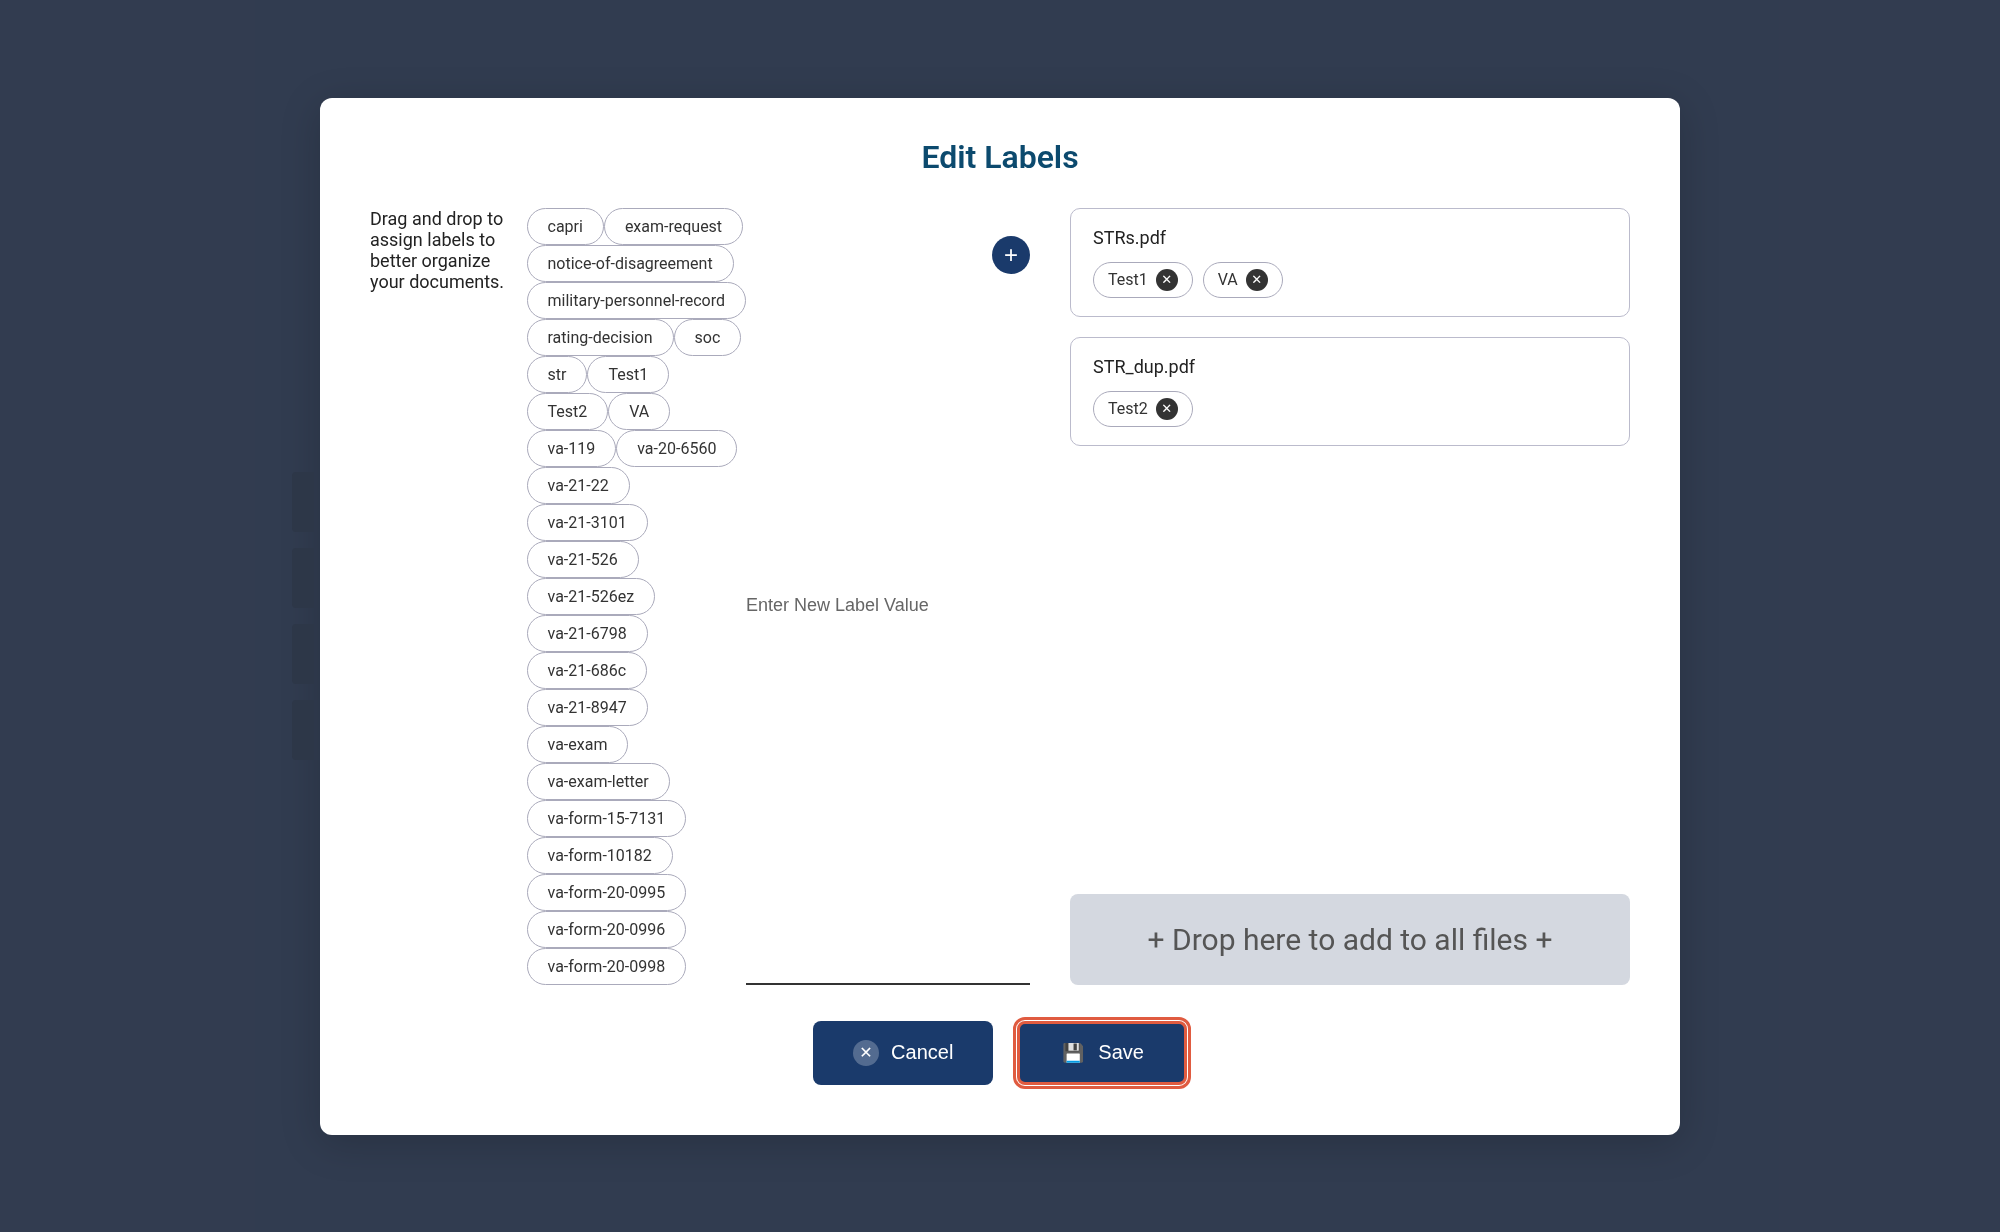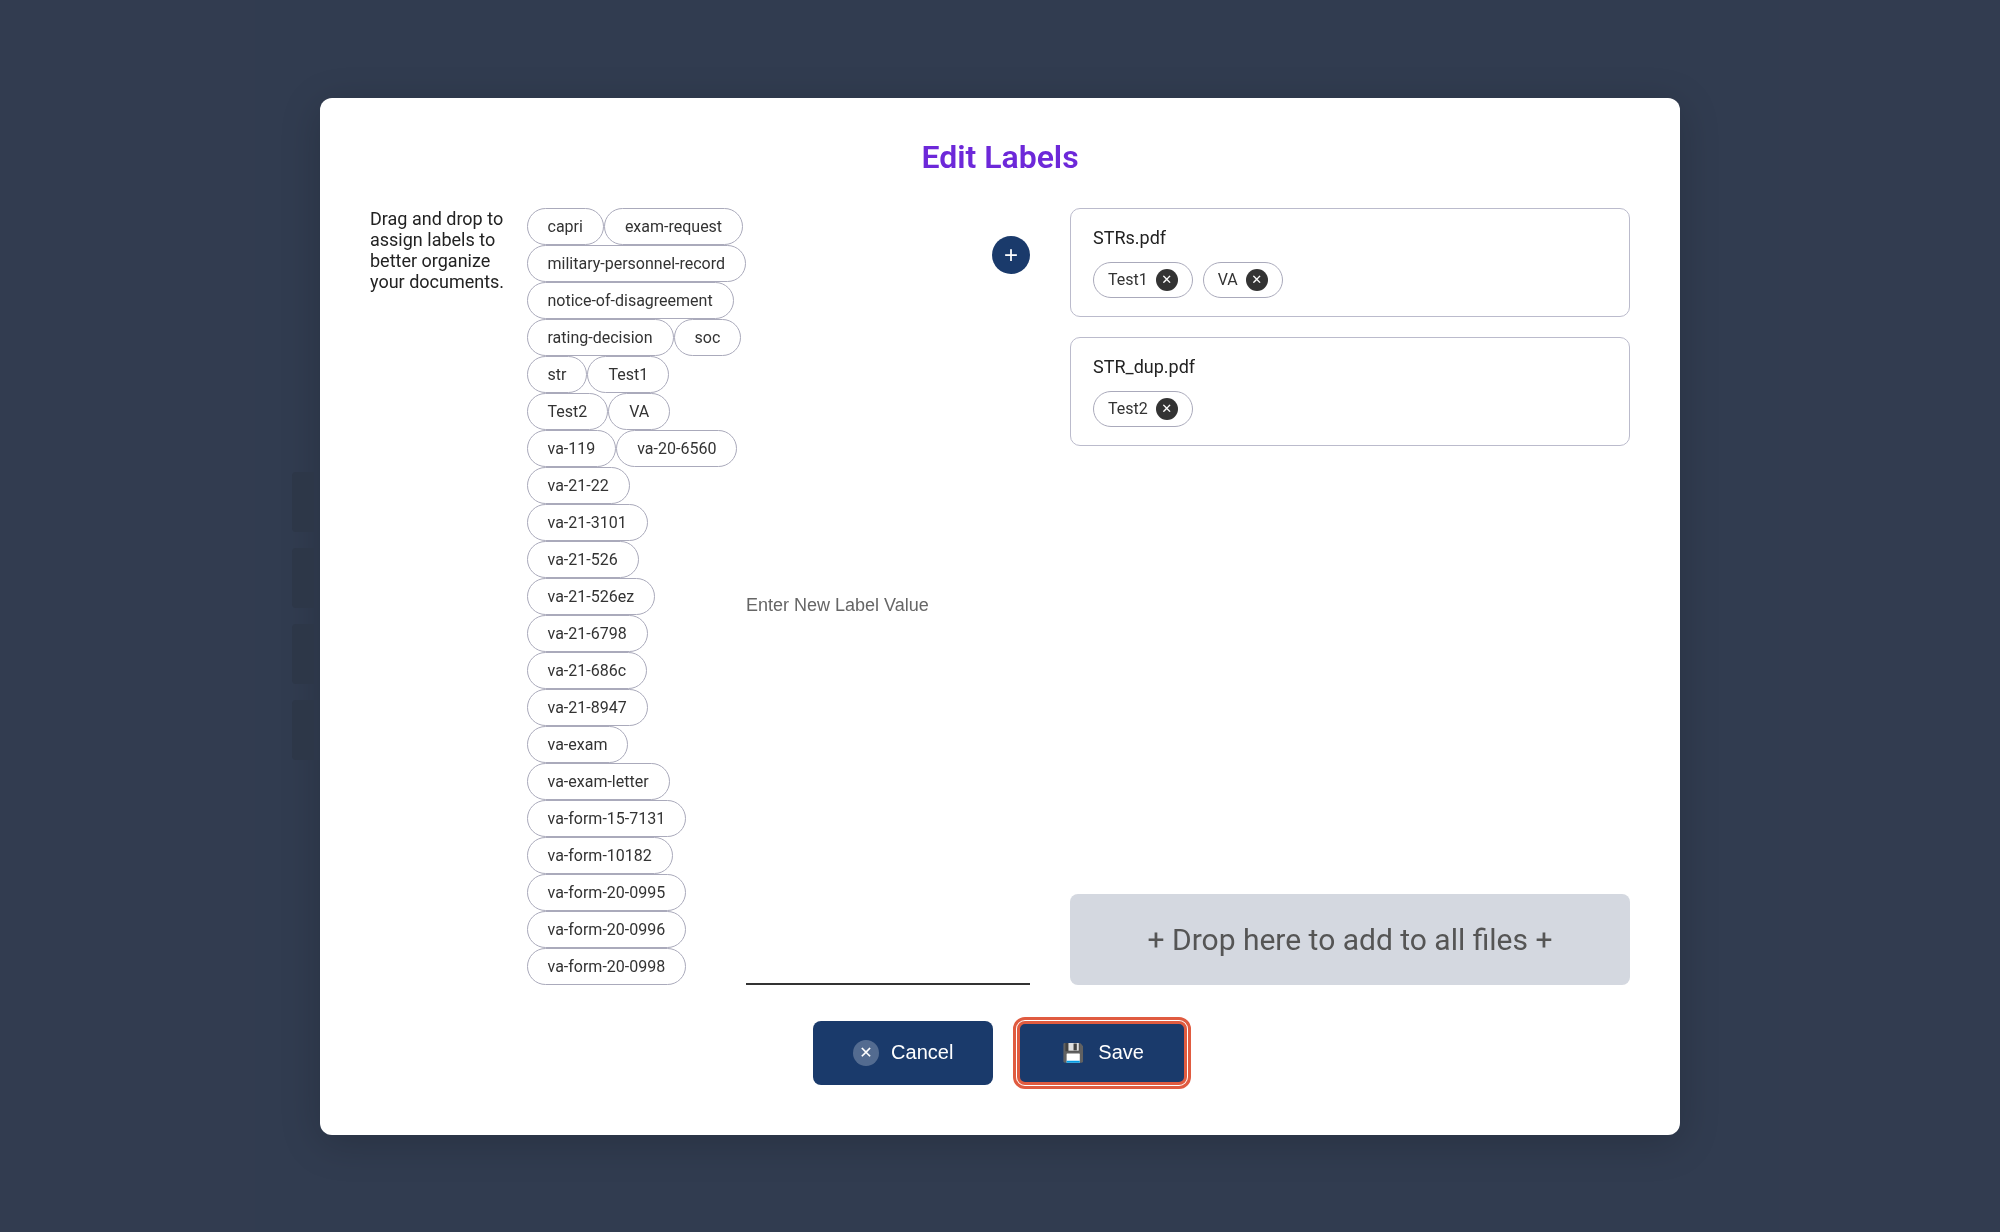--- a/index.html
+++ b/index.html
@@ -33,21 +33,21 @@
       position: relative;
       display: flex;
       flex-direction: column;
       box-shadow: 0 8px 40px rgba(0,0,0,0.18);
     }
 
     .modal-title {
       text-align: center;
       font-size: 32px;
       font-weight: 600;
-      color: #6d28d9;
+      color: #0c4a6e;
       margin-bottom: 32px;
     }
 
     .modal-body {
       display: flex;
       gap: 40px;
       flex: 1;
     }
 
     
@@ -277,22 +277,22 @@
 
     <div class="modal-body">
 
       <div class="left-panel">
         <p class="instruction">Drag and drop to assign labels to better organize your documents.</p>
 
         <div class="labels-area" id="labels-container">
 
         <span class="label-chip">capri</span>
             <span class="label-chip">exam-request</span>
+            <span class="label-chip">notice-of-disagreement</span>
             <span class="label-chip">military-personnel-record</span>
-            <span class="label-chip">notice-of-disagreement</span>
             <span class="label-chip">rating-decision</span>
             <span class="label-chip">soc</span>
             <span class="label-chip">str</span>
             <span class="label-chip">Test1</span>
             <span class="label-chip">Test2</span>
             <span class="label-chip">VA</span>
             <span class="label-chip">va-119</span>
             <span class="label-chip">va-20-6560</span>
             <span class="label-chip">va-21-22</span>
             <span class="label-chip">va-21-3101</span>

